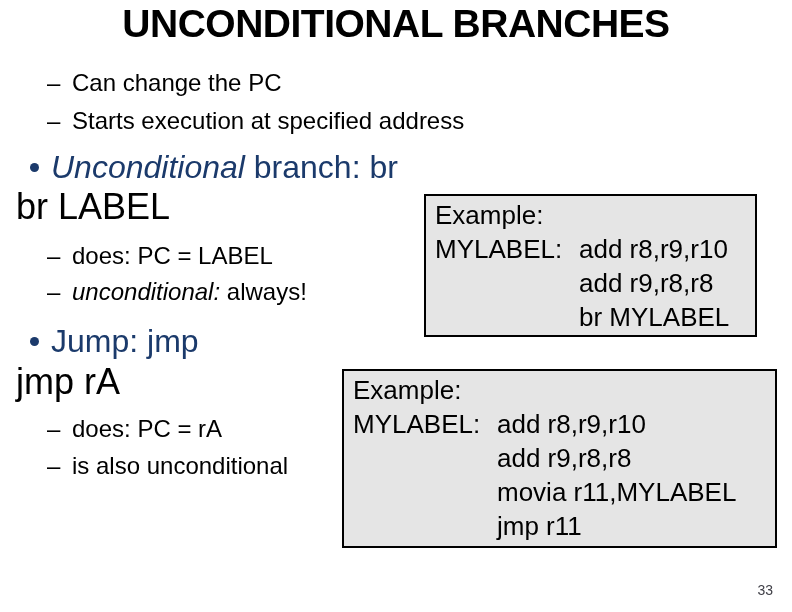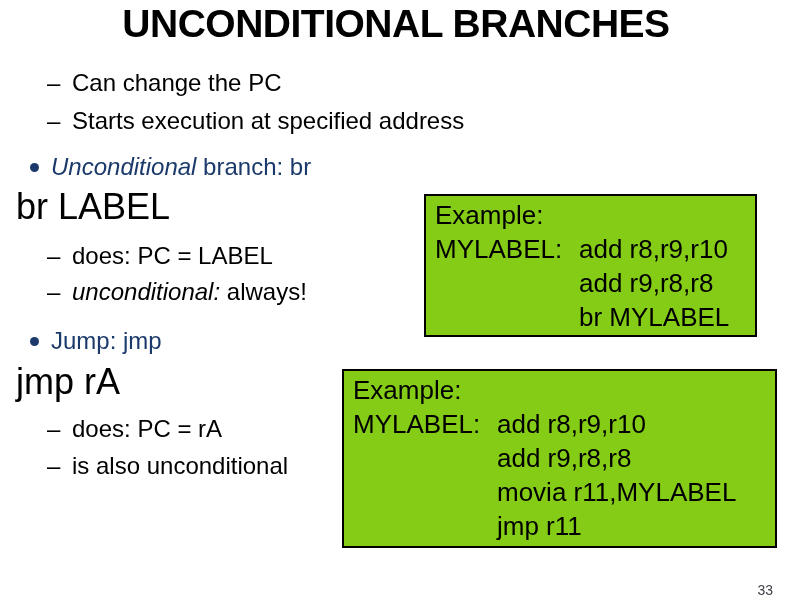--- a/index.html
+++ b/index.html
@@ -41,21 +41,21 @@
   .sub2 { top: 277px; }
   .sub3 { top: 414px; }
   .sub4 { top: 451px; }
 
   
   .bullet-line {
     position: absolute;
     left: 30px;
     display: flex;
     align-items: center;
-    font-size: 24px;
+    font-size: 32px;
     line-height: 32px;
     color: #1b3a6b;
     white-space: pre;
   }
   .head1 { top: 151px; }
   .head2 { top: 325px; }
   .dot {
     width: 9px; height: 9px;
     border-radius: 50%;
     background: #1b3a6b;
@@ -72,21 +72,21 @@
     color: #000000;
     white-space: pre;
   }
   .syn1 { top: 190px; }
   .syn2 { top: 365px; }
 
   
   .example-box {
     position: absolute;
     border: 2px solid #000000;
-    background: #84cc16;
+    background: #e5e5e5;
     box-sizing: border-box;
     padding-top: 2px;
   }
   .box1 { left: 424px; top: 194px; width: 333px; height: 143px; }
   .box2 { left: 342px; top: 369px; width: 435px; height: 179px; }
   .ex-line {
     display: flex;
     font-size: 26px;
     line-height: 34px;
     color: #000000;

